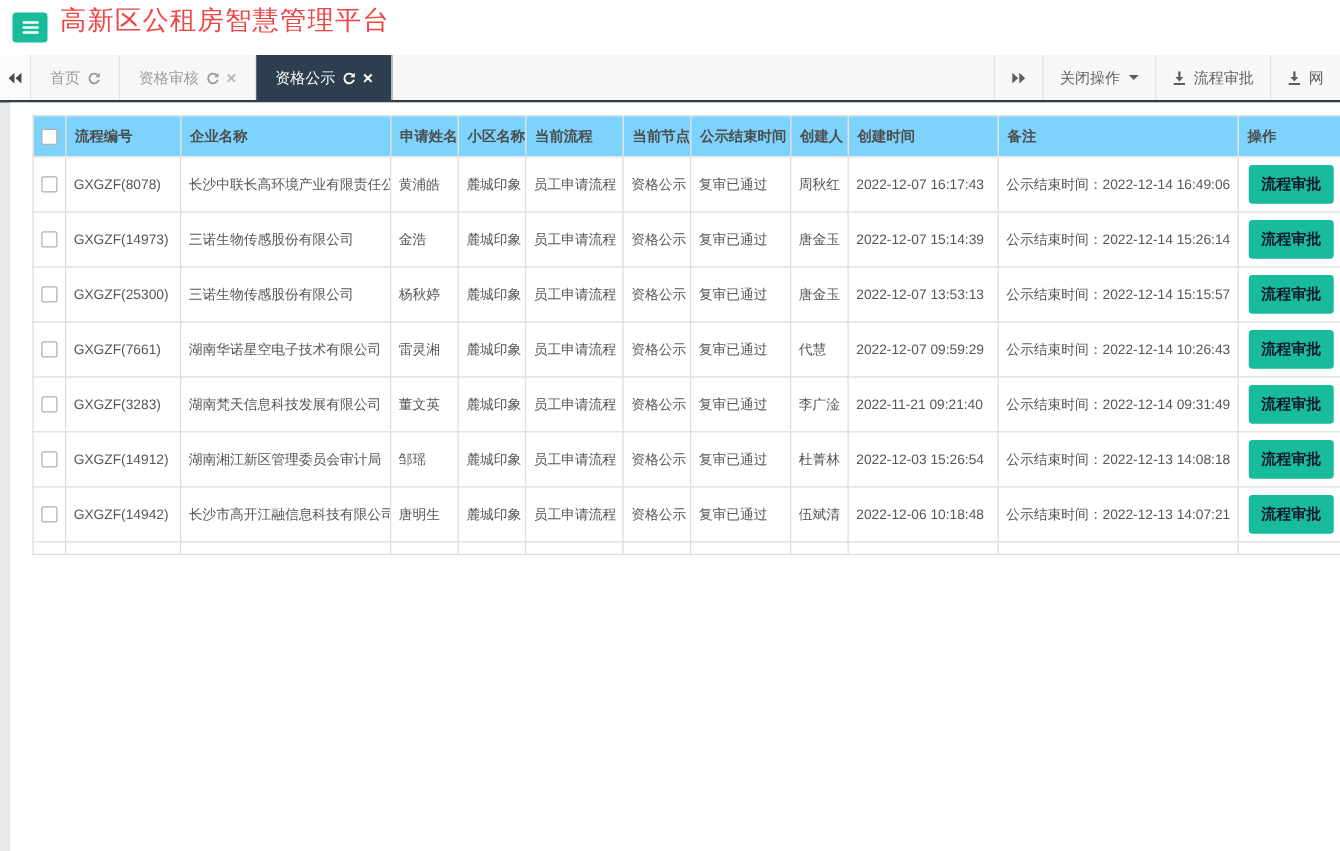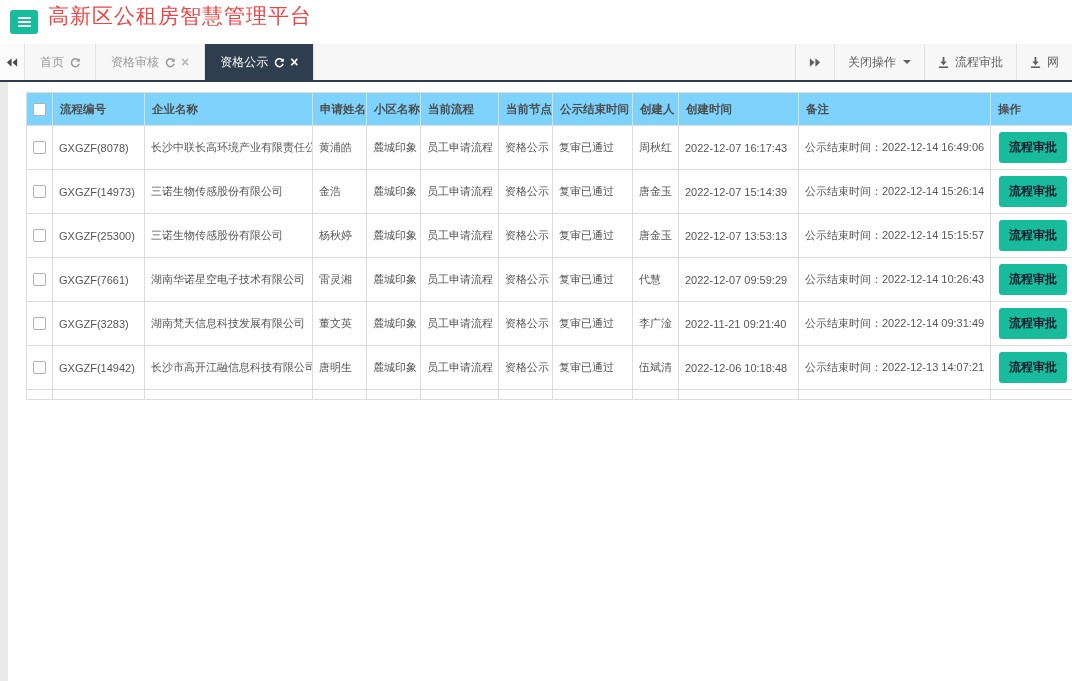--- a/index.html
+++ b/index.html
@@ -263,20 +263,34 @@
     <td>员工申请流程</td>
     <td>资格公示</td>
     <td>复审已通过</td>
     <td>李广淦</td>
     <td>2022-11-21 09:21:40</td>
     <td>公示结束时间：2022-12-14 09:31:49</td>
     <td class="c-action"><button class="btn-approve">流程审批</button></td>
   </tr>
           <tr>
     <td class="c-check"><input type="checkbox" class="cb" style=""></td>
+    <td>GXGZF(14912)</td>
+    <td>湖南湘江新区管理委员会审计局</td>
+    <td>邹瑶</td>
+    <td>麓城印象</td>
+    <td>员工申请流程</td>
+    <td>资格公示</td>
+    <td>复审已通过</td>
+    <td>杜菁林</td>
+    <td>2022-12-03 15:26:54</td>
+    <td>公示结束时间：2022-12-13 14:08:18</td>
+    <td class="c-action"><button class="btn-approve">流程审批</button></td>
+  </tr>
+          <tr>
+    <td class="c-check"><input type="checkbox" class="cb" style=""></td>
     <td>GXGZF(14942)</td>
     <td>长沙市高开江融信息科技有限公司</td>
     <td>唐明生</td>
     <td>麓城印象</td>
     <td>员工申请流程</td>
     <td>资格公示</td>
     <td>复审已通过</td>
     <td>伍斌清</td>
     <td>2022-12-06 10:18:48</td>
     <td>公示结束时间：2022-12-13 14:07:21</td>

